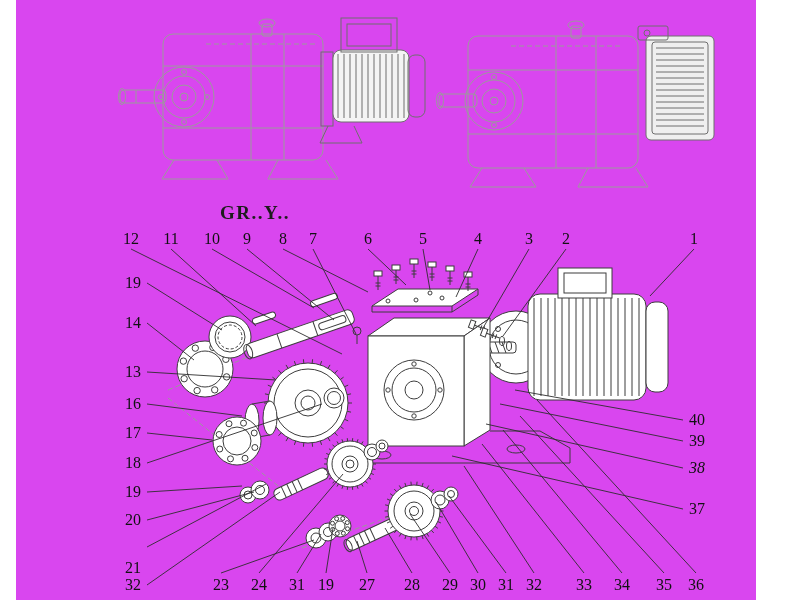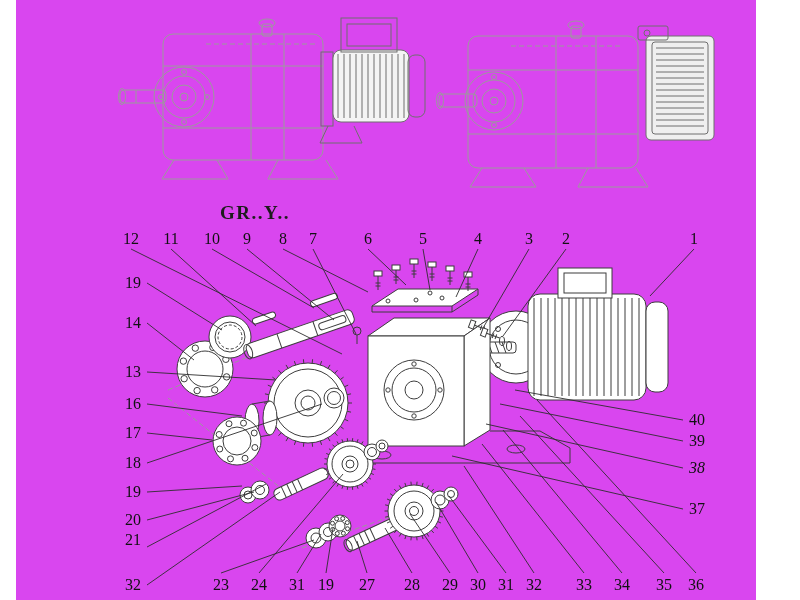--- a/index.html
+++ b/index.html
@@ -522,21 +522,21 @@
       <span class="callout" style="left: 550px; top: 239px;">2</span>
       <span class="callout" style="left: 678px; top: 239px;">1</span>
       <span class="callout" style="left: 117px; top: 283px;">19</span>
       <span class="callout" style="left: 117px; top: 323px;">14</span>
       <span class="callout" style="left: 117px; top: 372px;">13</span>
       <span class="callout" style="left: 117px; top: 404px;">16</span>
       <span class="callout" style="left: 117px; top: 433px;">17</span>
       <span class="callout" style="left: 117px; top: 463px;">18</span>
       <span class="callout" style="left: 117px; top: 492px;">19</span>
       <span class="callout" style="left: 117px; top: 520px;">20</span>
-      <span class="callout" style="left: 117px; top: 540px;">21</span>
+      <span class="callout" style="left: 117px; top: 568px;">21</span>
       <span class="callout" style="left: 117px; top: 585px;">32</span>
       <span class="callout" style="left: 205px; top: 585px;">23</span>
       <span class="callout" style="left: 243px; top: 585px;">24</span>
       <span class="callout" style="left: 281px; top: 585px;">31</span>
       <span class="callout" style="left: 310px; top: 585px;">19</span>
       <span class="callout" style="left: 351px; top: 585px;">27</span>
       <span class="callout" style="left: 396px; top: 585px;">28</span>
       <span class="callout" style="left: 434px; top: 585px;">29</span>
       <span class="callout" style="left: 462px; top: 585px;">30</span>
       <span class="callout" style="left: 490px; top: 585px;">31</span>

